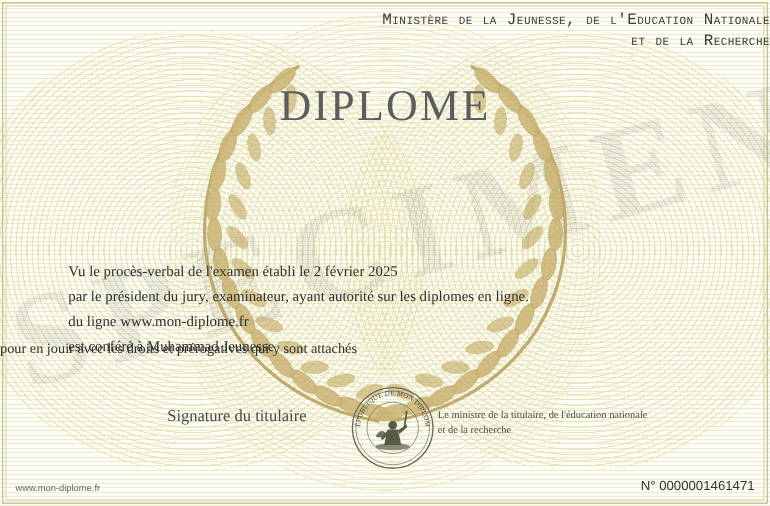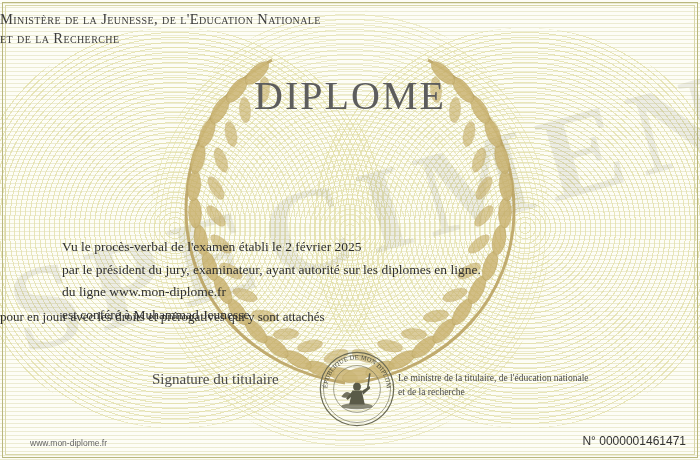--- a/index.html
+++ b/index.html
@@ -103,26 +103,27 @@
     opacity: .85;
     pointer-events: none;
   }
 
   
   .ministry {
     position: absolute;
     left: 0;
     right: 0;
     top: 10px;
-    text-align: left;
+    text-align: right;
     font-variant: small-caps;
     font-size: 14.5px;
     letter-spacing: .4px;
     line-height: 19px;
     color: #3b3b3b;
+    font-family: Liberation Mono, monospace;
   }
   .title-block {
     position: absolute;
     left: 0;
     right: 0;
     top: 74px;
     text-align: center;
     color: #5d5d5d;
     line-height: 44px;
   }
@@ -173,21 +174,21 @@
     position: absolute;
     left: 318px;
     top: 350px;
     width: 78px;
     height: 78px;
   }
 
   
   .footer-left {
     position: absolute;
-    left: 30px;
+    left: 14px;
     bottom: 12px;
     font-family: "Liberation Sans", sans-serif;
     font-size: 8.5px;
     color: #666;
   }
   .footer-right {
     position: absolute;
     right: 14px;
     bottom: 12px;
     font-family: "Liberation Sans", sans-serif;

